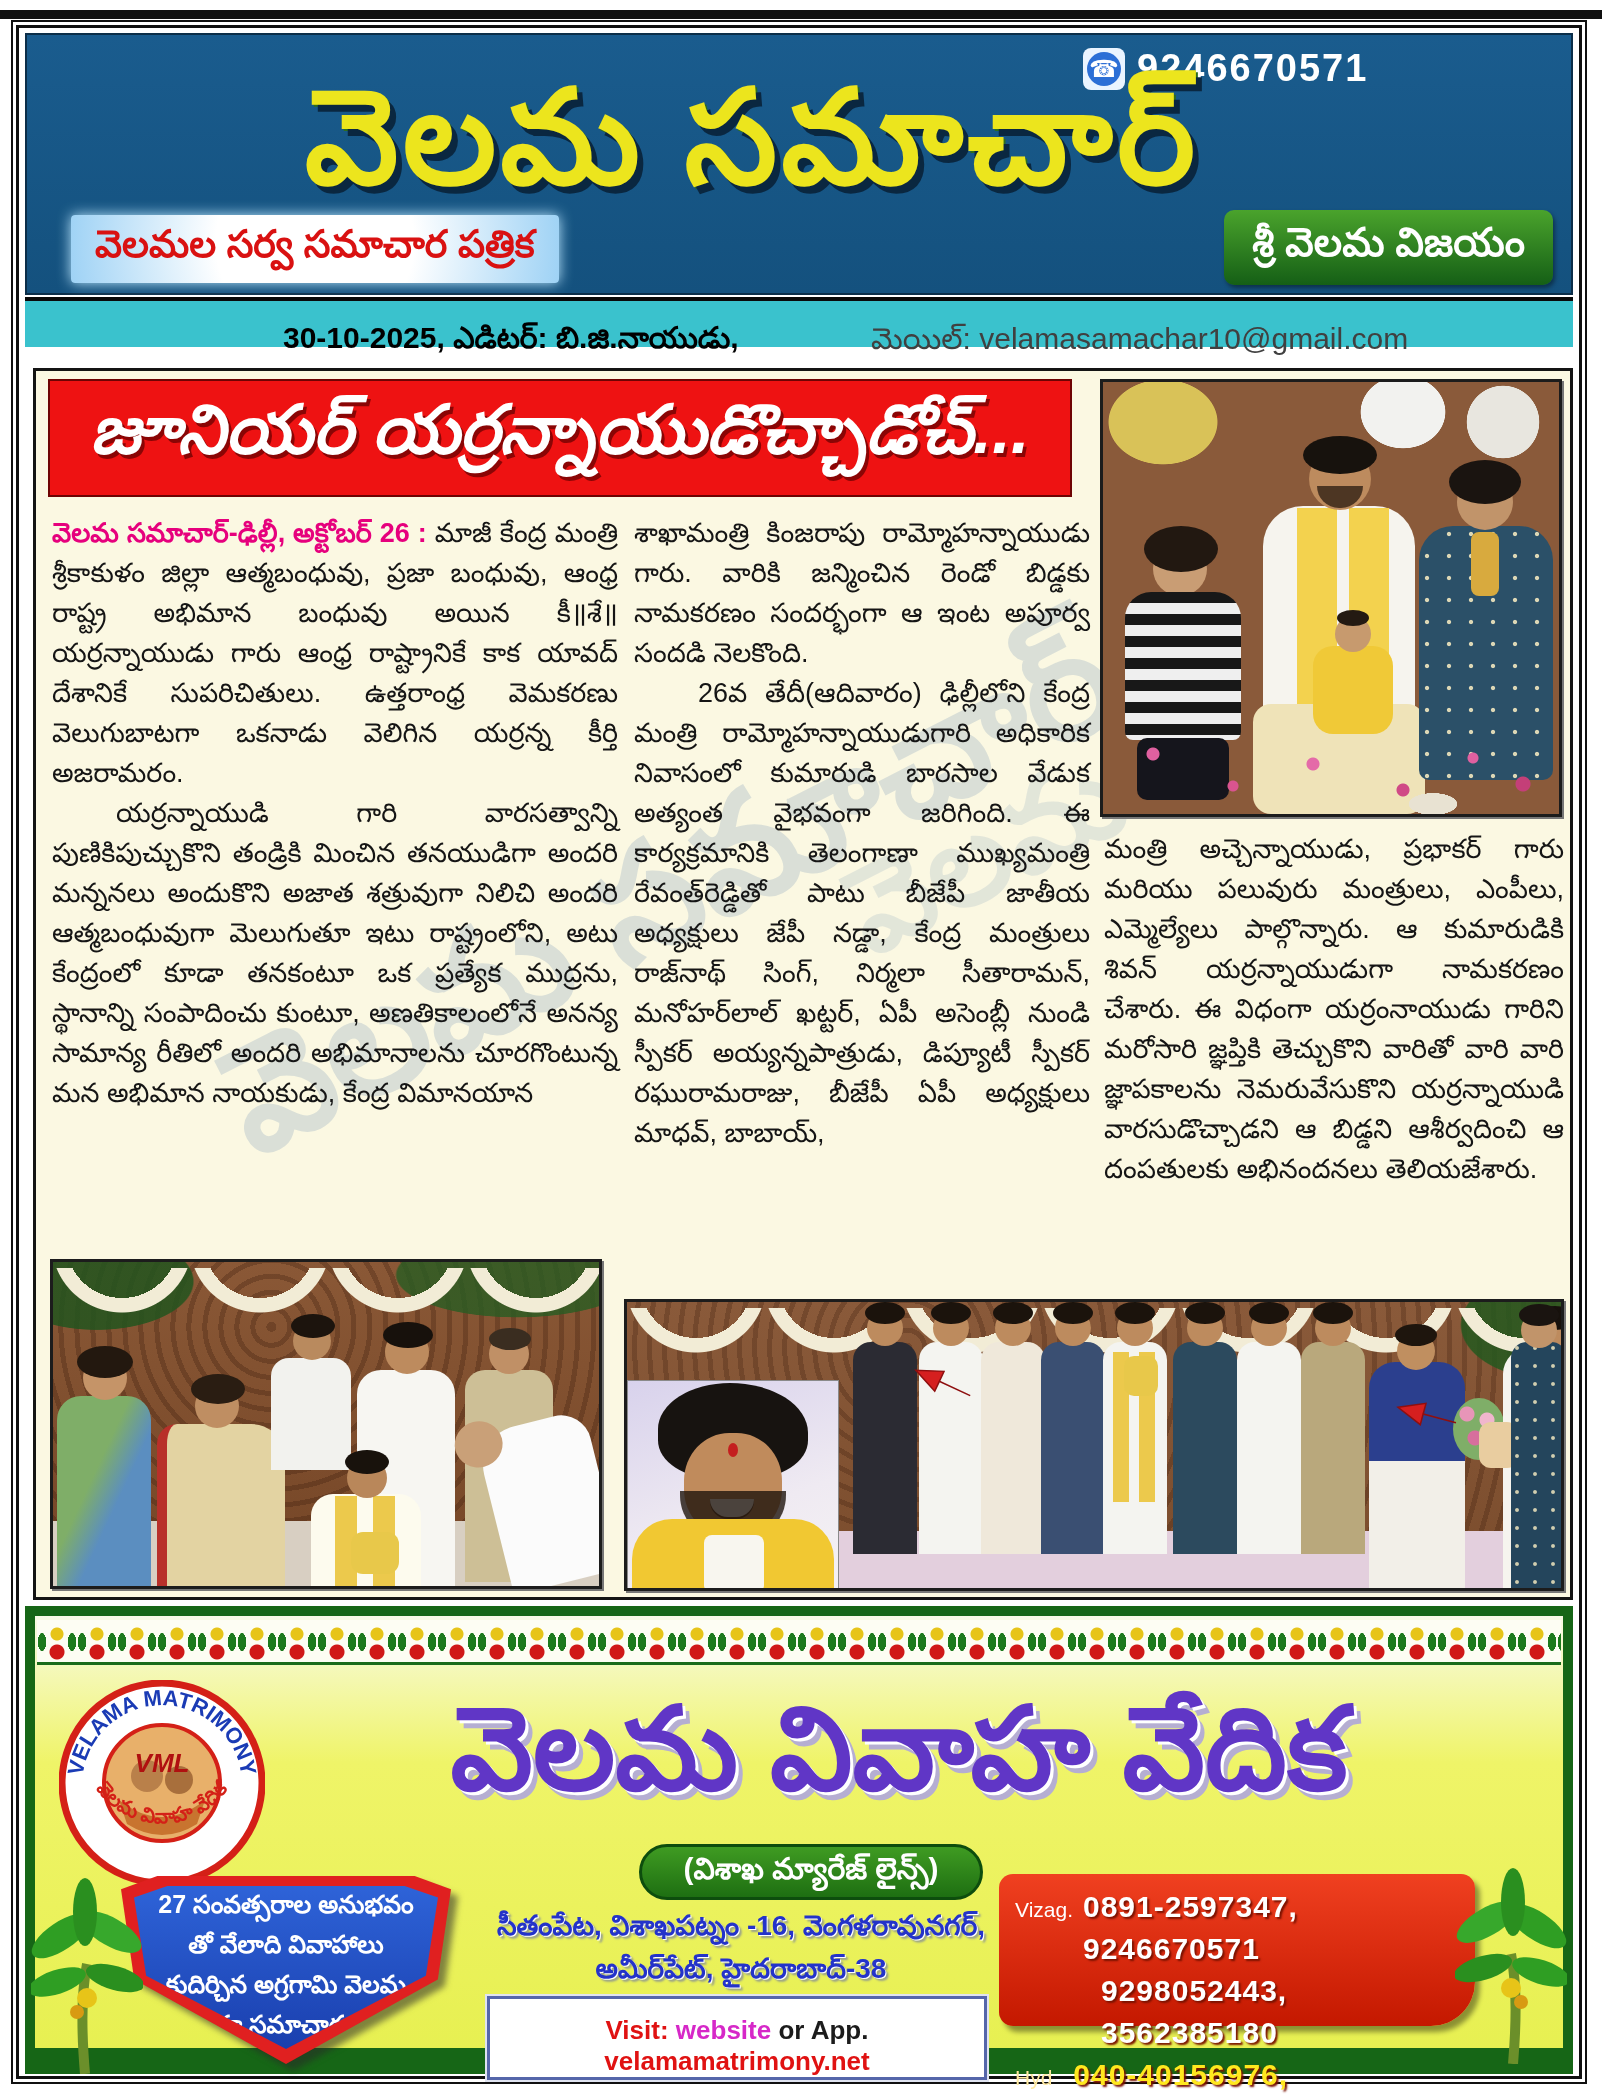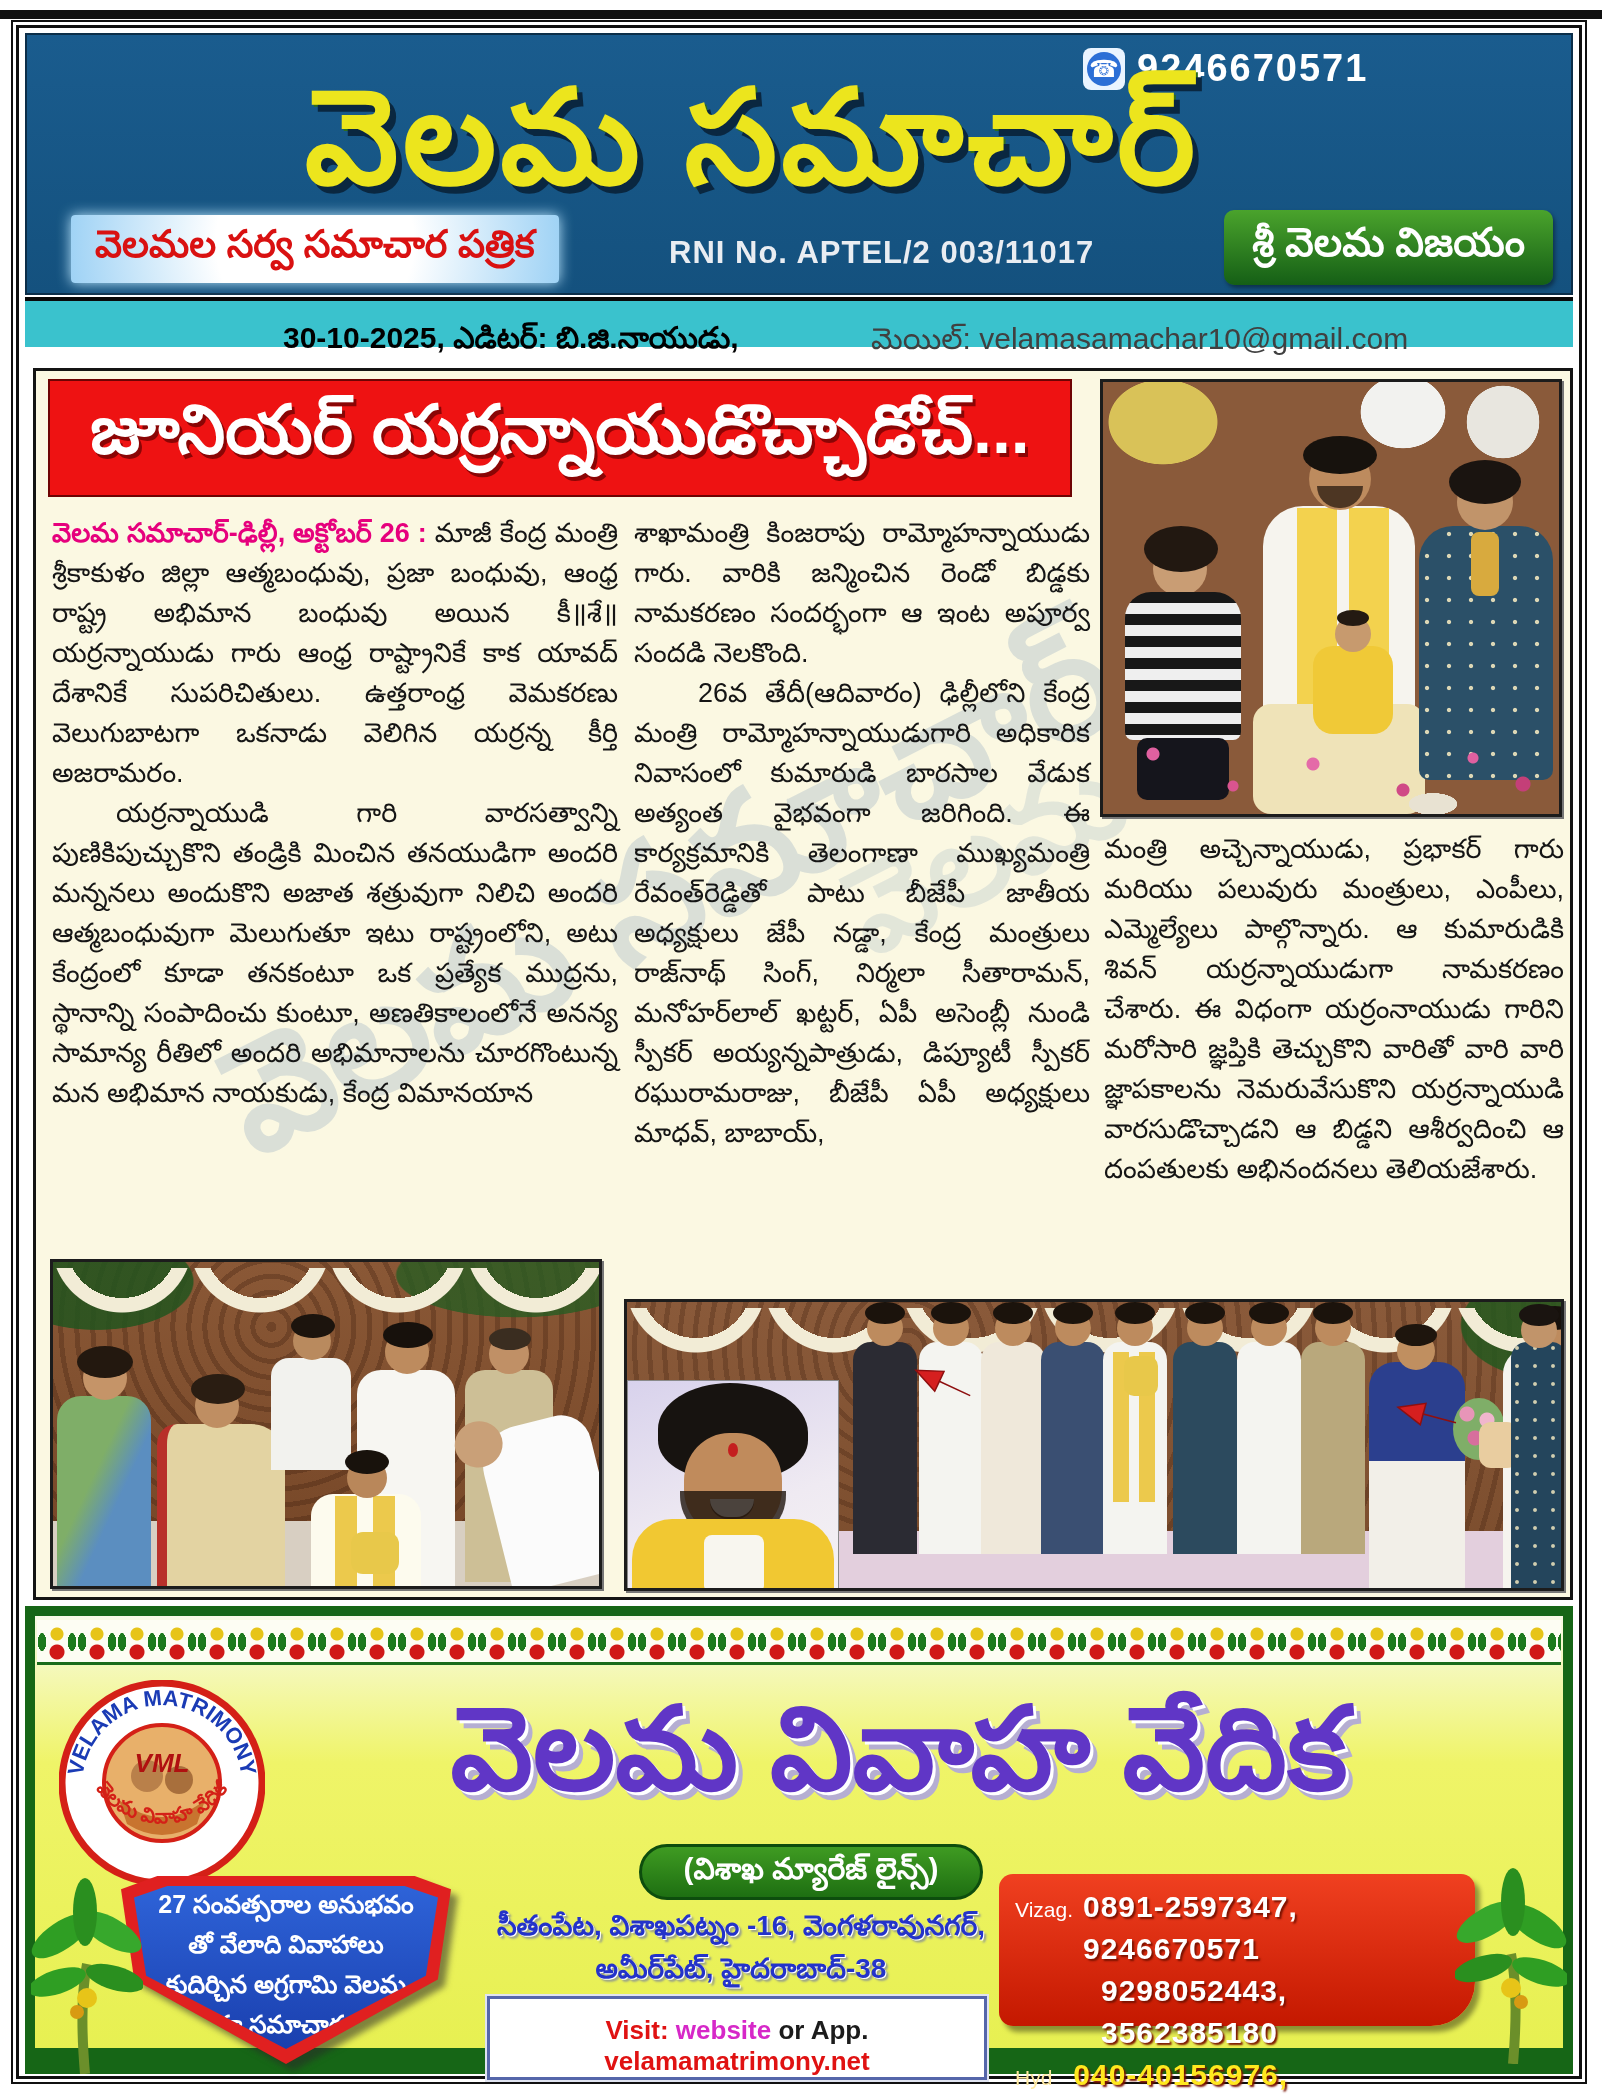--- a/index.html
+++ b/index.html
@@ -37,21 +37,21 @@
   .datebar{position:absolute;left:6px;top:269px;width:1548px;height:50px;background:#3ac2cd;
     border-top:4px solid #0a0a0a;box-sizing:border-box;}
   .d-left{position:absolute;left:258px;top:20px;color:#000000;font-size:30px;font-weight:bold;}
   .d-right{position:absolute;left:846px;top:21px;color:#404040;font-size:30px;}
 
   
   .article{position:absolute;left:14px;top:340px;width:1540px;height:1232px;background:#fbf8e2;
     border:3px solid #141414;box-sizing:border-box;}
   .headline{position:absolute;left:12px;top:8px;width:1024px;height:118px;background:#ee1212;
     border:2px solid #6d0303;color:#ffffff;display:flex;align-items:center;justify-content:center;
-    font-size:68px;font-weight:bold;text-shadow:3px 4px 0 #8a0505;box-sizing:border-box;white-space:nowrap;}
+    font-size:68px;font-weight:bold;font-style:italic;text-shadow:3px 4px 0 #8a0505;box-sizing:border-box;white-space:nowrap;}
   .watermark{position:absolute;color:#8fa8be;font-weight:bold;white-space:nowrap;pointer-events:none;}
   .wm1{left:150px;top:430px;font-size:150px;opacity:.30;transform:rotate(-27deg);}
   .wm2{left:780px;top:300px;font-size:120px;opacity:.22;transform:rotate(-27deg);}
   .col{position:absolute;font-size:27px;line-height:40px;text-align:justify;color:#151515;}
   .col p{margin:0;}
   .col .p2{text-indent:64px;}
   .col1{left:16px;top:142px;width:566px;height:738px;}
   .col2{left:598px;top:142px;width:456px;height:802px;}
   .col3{left:1068px;top:458px;width:460px;height:446px;}
   .dateline{color:#e6007d;font-weight:bold;}
@@ -250,21 +250,20 @@
 
   <header class="mast">
     <div class="phone-wrap">
       <span class="phone-icon">
           <b>☎</b>
         </span>
       <span class="phone-num">9246670571</span>
     </div>
     <div class="mast-title">వెలమ సమాచార్</div>
     <div class="tagline">వెలమల సర్వ సమాచార పత్రిక</div>
-    <div class="rni">RNI No. APTEL/2 003/11017</div>
     <div class="motto">శ్రీ వెలమ విజయం</div>
   </header>
 
   <div class="datebar">
     <span class="d-left">30-10-2025, ఎడిటర్: బి.జి.నాయుడు,</span>
     <span class="d-right">మెయిల్: velamasamachar10@gmail.com</span>
   </div>
 
   <section class="article">
     <div class="watermark wm1">వెలమ సమాచార్</div>

